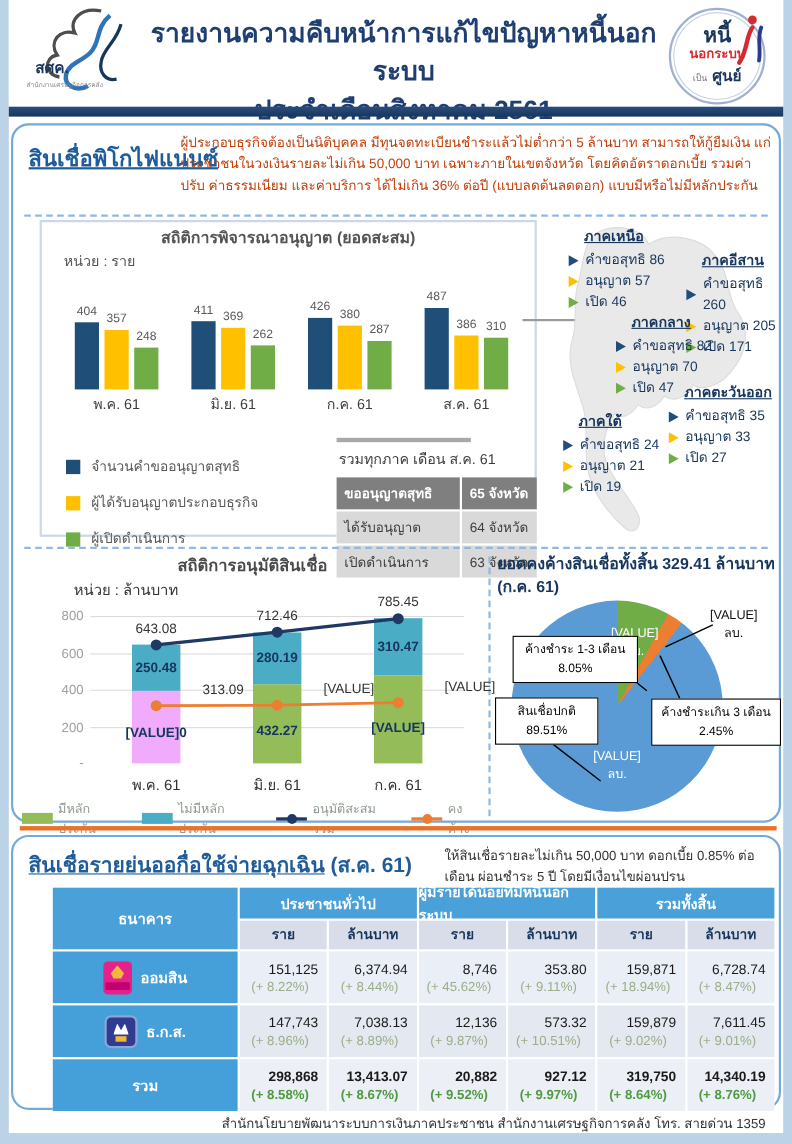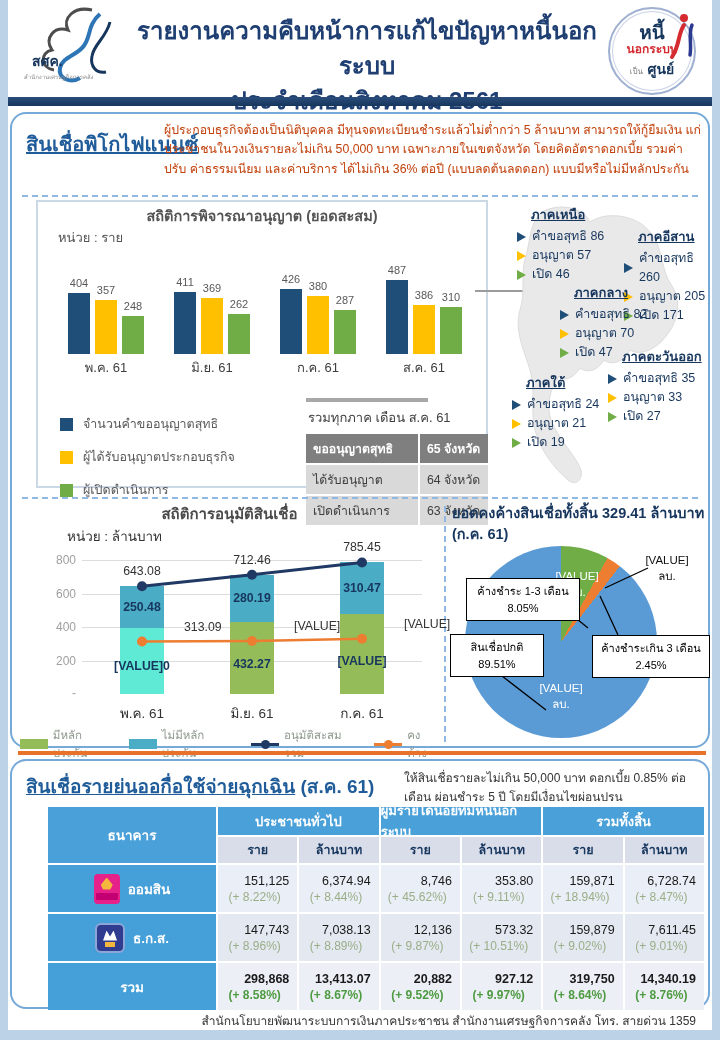--- a/index.html
+++ b/index.html
@@ -319,21 +319,21 @@
     <div class="plot" id="plot">
         <div class="gridline" style="top: 14px;"></div>
         <div class="ytick" style="top: 7px;">800</div>
         <div class="gridline" style="top: 47.5px;"></div>
         <div class="ytick" style="top: 40.5px;">600</div>
         <div class="gridline" style="top: 81px;"></div>
         <div class="ytick" style="top: 74px;">400</div>
         <div class="gridline" style="top: 114.5px;"></div>
         <div class="ytick" style="top: 107.5px;">200</div>
         <div class="ytick" style="top: 140px;">-</div>
-        <div class="sbar" style="left: 38px; bottom: 0px; height: 65.7605px; background: #5eead4; padding-left: 36px;">
+        <div class="sbar" style="left: 38px; bottom: 0px; height: 65.7605px; background: #f0abfc; padding-left: 36px;">
           <div class="seg-label" style="bottom: 20.6194px;">[VALUE]0</div>
         </div>
         <div class="sbar" style="left: 38px; bottom: 65.7605px; height: 41.9554px; background: rgb(75, 172, 198);">
           <div class="seg-label" style="bottom: 13.9777px;">250.48</div>
         </div>
         <div class="sbar" style="left: 148px; bottom: 0px; height: 72.4052px; background: rgb(148, 189, 90);">
           <div class="seg-label" style="bottom: 23.4102px;">432.27</div>
         </div>
         <div class="sbar" style="left: 148px; bottom: 72.4052px; height: 46.9318px; background: rgb(75, 172, 198);">
           <div class="seg-label" style="bottom: 16.4659px;">280.19</div>

